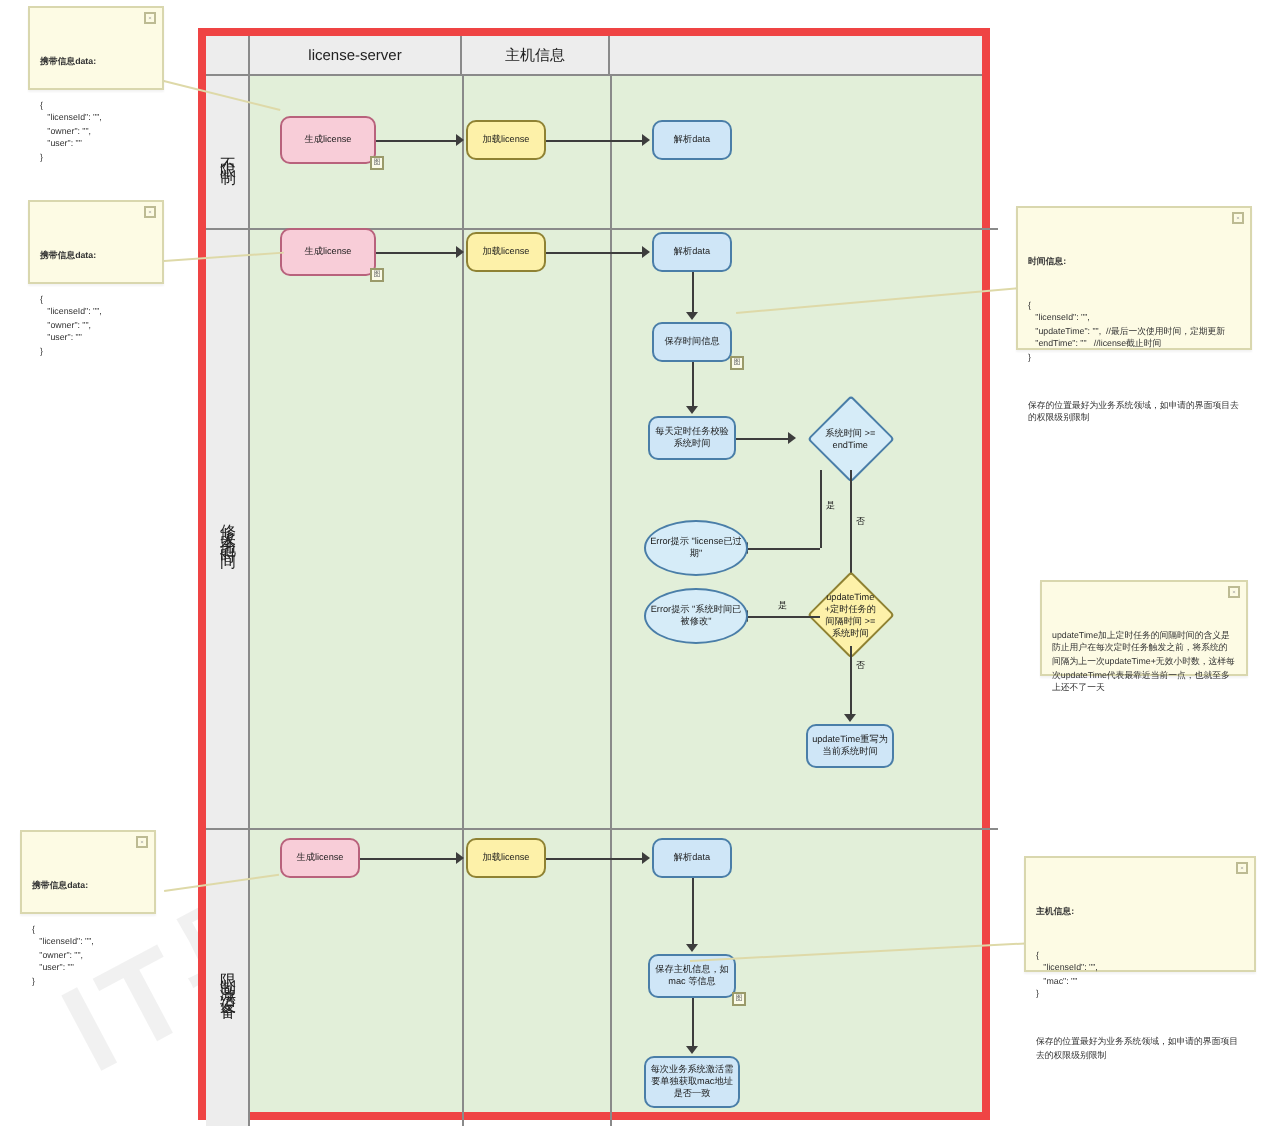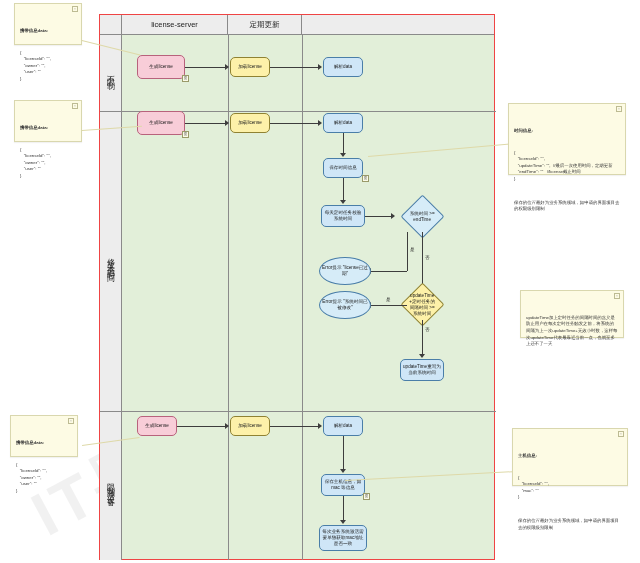--- a/index.html
+++ b/index.html
@@ -23,21 +23,21 @@
     white-space:nowrap;
     letter-spacing:4px;
   }
   .wm1{left:18px;top:400px;}
   .wm2{left:355px;top:140px;font-size:52px;}
 
   
   .pool{
     position:absolute;left:99px;top:14px;
     width:396px;height:546px;
-    border:1px solid #ef4444;
+    border:4px solid #ef4444;
     background:#e2efd9;
     box-sizing:border-box;
   }
   .pool-header{
     position:absolute;left:0;top:0;height:20px;width:100%;
     background:#ededed;border-bottom:1px solid #8a8a8a;
     box-sizing:border-box;
   }
   .pool-header .hcell{
     position:absolute;top:0;height:19px;line-height:19px;
@@ -129,21 +129,21 @@
 <div class="watermark">
   <span class="wm1">IT果果日记</span>
   <span class="wm2">果</span>
 </div>
 
 <div class="pool">
 
   <div class="pool-header">
     <div class="hcorner"></div>
     <div class="hcell first" style="left:22px;width:106px;">license-server</div>
-    <div class="hcell" style="left:128px;width:74px;">定期更新</div>
+    <div class="hcell" style="left:128px;width:74px;">主机信息</div>
   </div>
 
   <div class="lane-label" style="top:20px;height:76px;">
     <span>不限制</span>
   </div>
   <div class="lane-label" style="top:96px;height:300px;">
     <span>修改本地时间</span>
   </div>
   <div class="lane-label" style="top:396px;height:149px;">
     <span>限制激活设备</span>

